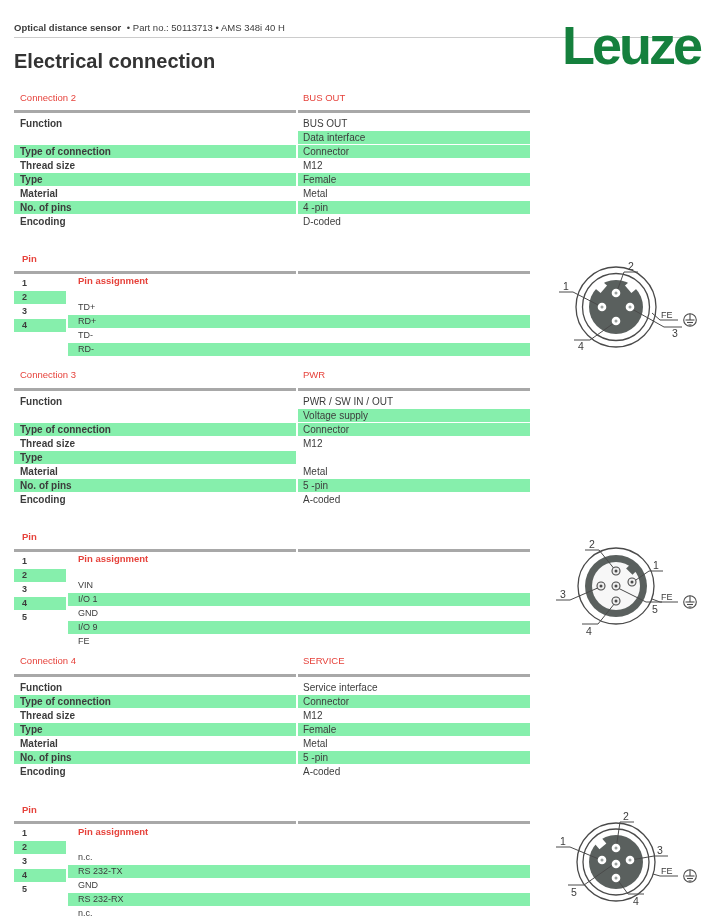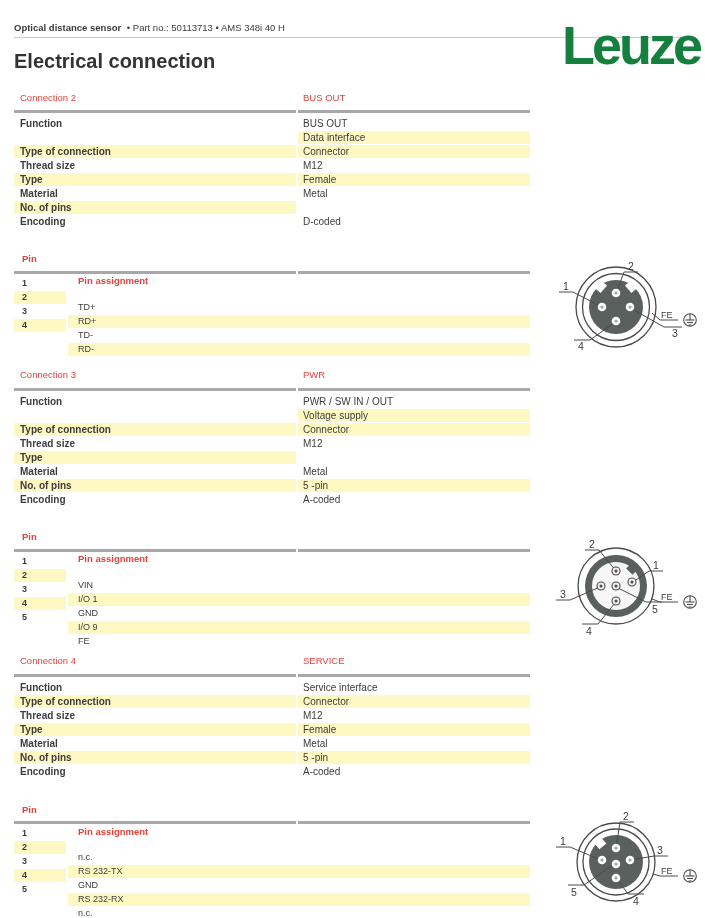--- a/index.html
+++ b/index.html
@@ -19,21 +19,21 @@
 
   .sepbar{left:14px;width:516px;display:flex;gap:2px;}
   .sepbar .seg{height:3px;background:#a8a8a8;}
   .sepbar .l{width:282px;}
   .sepbar .r{width:232px;}
 
   .props{left:14px;}
   .prow{display:flex;gap:2px;height:14px;font-size:10px;}
   .pl{width:282px;padding-left:6px;box-sizing:border-box;font-weight:bold;height:13px;line-height:13px;}
   .pv{width:232px;padding-left:5px;box-sizing:border-box;height:13px;line-height:13px;}
-  .shade{background:#fef9c3;}
+  .shade{background:#86efac;}
 
   .pin-head{left:14px;width:516px;display:flex;gap:2px;font-size:9.5px;font-weight:bold;color:#e6423b;line-height:12px;}
   .pin-head .ph-pin{width:52px;padding-left:8px;box-sizing:border-box;}
   .pin-head .ph-as{width:462px;padding-left:10px;box-sizing:border-box;margin-top:22px;}
   .pins{left:14px;}
   .pinrow{display:flex;gap:2px;height:14px;font-size:9px;}
   .pc{width:52px;padding-left:8px;box-sizing:border-box;font-weight:bold;height:13px;line-height:13px;}
   .pa{width:462px;padding-left:10px;box-sizing:border-box;height:13px;line-height:13px;margin-top:24px;}
 
   svg text{font-family:"Liberation Sans",sans-serif;font-size:10.5px;fill:#3c3c3c;}
@@ -79,20 +79,21 @@
     <div class="prow">
         <div class="pl shade">Type</div>
         <div class="pv shade">Female</div>
       </div>
     <div class="prow">
         <div class="pl">Material</div>
         <div class="pv">Metal</div>
       </div>
     <div class="prow">
         <div class="pl shade">No. of pins</div>
+        <div class="pv shade">4 -pin</div>
       </div>
     <div class="prow">
         <div class="pl">Encoding</div>
         <div class="pv">D-coded</div>
       </div>
   </div>
 
   <div class="abs pin-head" style="top:253px">
     <div class="ph-pin">Pin</div>
     <div class="ph-as">Pin assignment</div>

